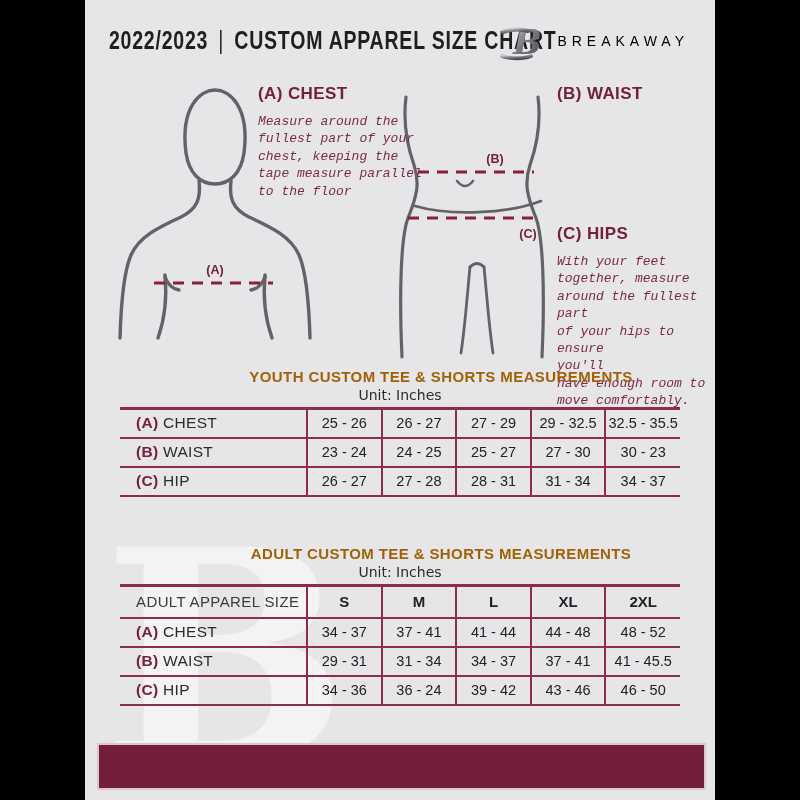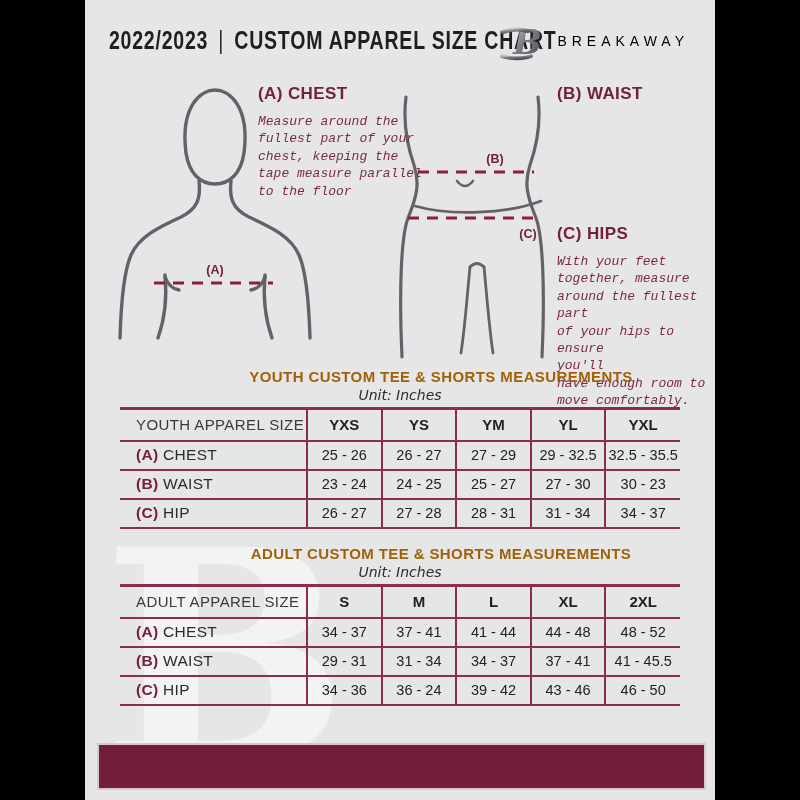--- a/index.html
+++ b/index.html
@@ -55,21 +55,21 @@
   .fig{position:absolute;z-index:1;}
   .fig-upper{left:24px;top:78px;}
   .fig-lower{left:310px;top:95px;}
   
   .tbl-title{
     position:absolute;left:0;width:712px;text-align:center;z-index:2;
     font-size:15px;font-weight:700;letter-spacing:.4px;color:#a16207;
   }
   .tbl-sub{
     position:absolute;left:0;width:630px;text-align:center;z-index:2;
-    font-family:"DejaVu Sans",sans-serif;font-style:italic;font-size:14px;color:#2c2c2e;
+    font-family:"DejaVu Sans",sans-serif;font-size:14px;color:#2c2c2e;
   }
   .youth-title{top:368px;} .youth-sub{top:387px;}
   .adult-title{top:545px;} .adult-sub{top:564px;}
   table.size{
     position:absolute;left:35px;width:560px;z-index:2;
     border-collapse:collapse;table-layout:fixed;
     border-top:3px solid var(--tb);border-bottom:2px solid var(--tb);
   }
   .youth-table{top:407px;} .adult-table{top:584px;}
   table.size col.c0{width:187px;}
@@ -188,28 +188,20 @@
     <table class="size youth-table">
       <colgroup>
           <col class="c0">
           <col class="c">
           <col class="c">
           <col class="c">
           <col class="c">
           <col class="c">
         </colgroup>
       <tbody>
-      <tr class="head">
-        <th>YOUTH APPAREL SIZE</th>
-        <th>YXS</th>
-        <th>YS</th>
-        <th>YM</th>
-        <th>YL</th>
-        <th>YXL</th>
-      </tr>
       <tr class="data">
         <td><span class="pfx">(A)</span> <span>CHEST</span></td>
         <td>25 - 26</td>
         <td>26 - 27</td>
         <td>27 - 29</td>
         <td>29 - 32.5</td>
         <td>32.5 - 35.5</td>
       </tr>
       <tr class="data">
         <td><span class="pfx">(B)</span> <span>WAIST</span></td>

